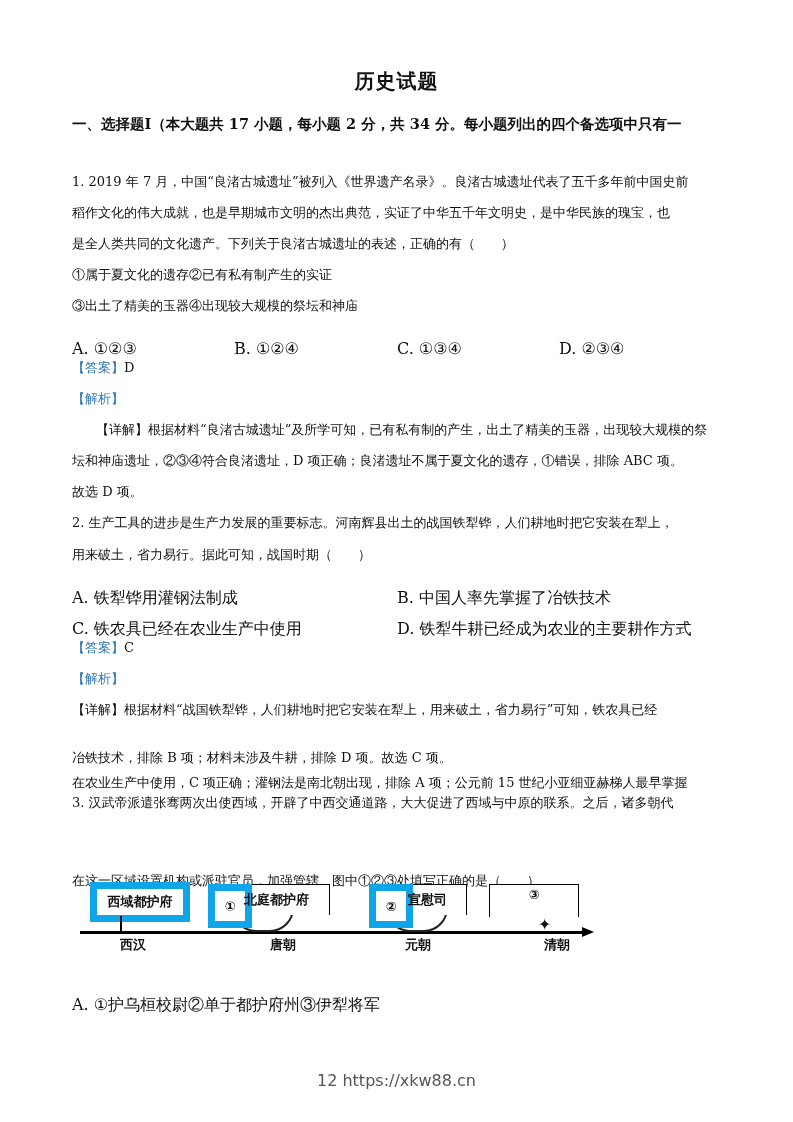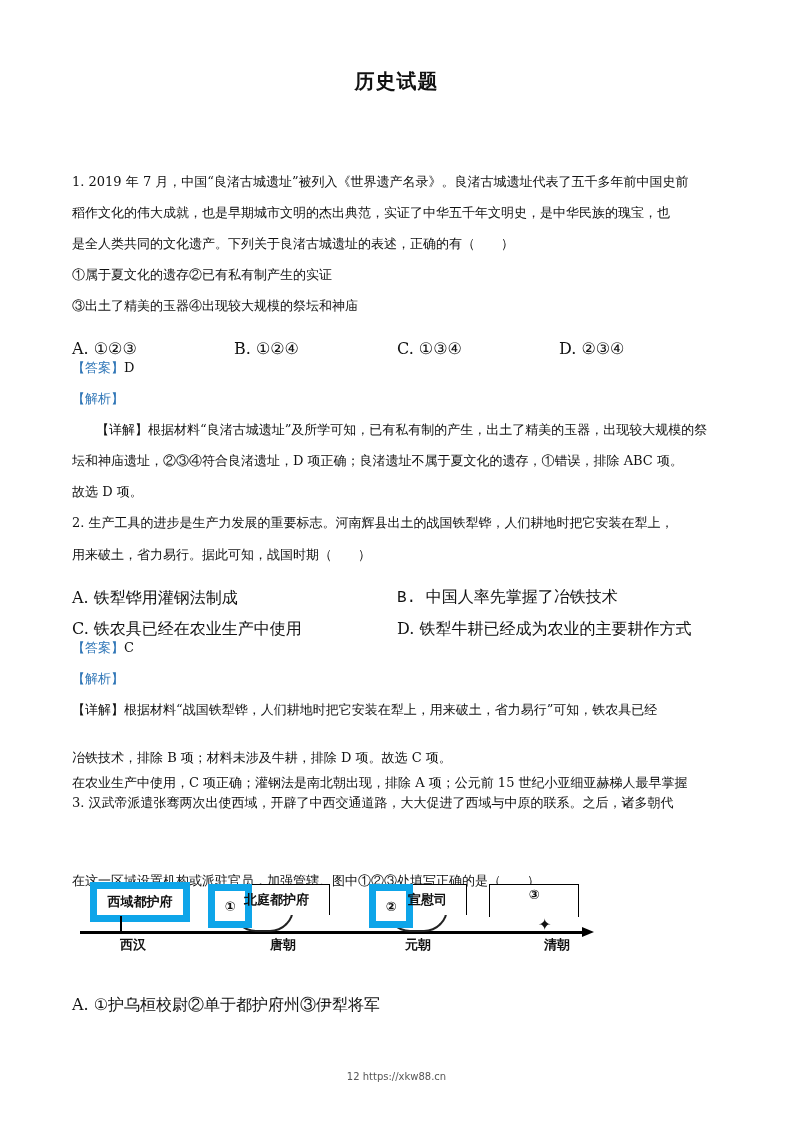--- a/index.html
+++ b/index.html
@@ -18,49 +18,50 @@
               border-top: 5.5px solid transparent; border-bottom: 5.5px solid transparent; border-left: 12px solid #000; }
   .box { position: absolute; border: 7px solid #0ea5e9; background: #fff; font-size: 13px; font-weight: bold;
          font-family: "DejaVu Sans", "Liberation Sans", sans-serif; display: flex; align-items: center; justify-content: center; }
   .openbox { position: absolute; border: 1px solid #000; border-bottom: none; background: #fff; font-size: 13px; font-weight: bold;
              font-family: "DejaVu Sans", "Liberation Sans", sans-serif; display: flex; align-items: center; justify-content: center; }
   .era { position: absolute; top: 58px; font-size: 13px; font-weight: bold; font-family: "DejaVu Sans", "Liberation Sans", sans-serif; margin-left: 12px; }
   .arc { position: absolute; border: 2px solid #222; border-top: none; border-radius: 0 0 40px 40px; }
   .tick { position: absolute; width: 2px; background: #000; }
   .star { position: absolute; font-size: 16px; line-height: 16px; }
   .footer { position: absolute; top: 1071px; left: 0; width: 793px; text-align: center;
-            font-family: "DejaVu Sans", "Liberation Sans", sans-serif; font-size: 10px; color: #555; }
+            font-family: "DejaVu Sans", "Liberation Sans", sans-serif; font-size: 16px; color: #555; }
 </style>
 </head>
 <body>
 
 <div class="page-title">历史试题</div>
 
 <div class="section-head">
+  <div>一、选择题Ⅰ（本大题共 17 小题，每小题 2 分，共 34 分。每小题列出的四个备选项中只有一</div>
 </div>
 
 <div class="line" style="top:172px;">1. 2019 年 7 月，中国“良渚古城遗址”被列入《世界遗产名录》。良渚古城遗址代表了五千多年前中国史前</div>
 <div class="line" style="top:203px;">稻作文化的伟大成就，也是早期城市文明的杰出典范，实证了中华五千年文明史，是中华民族的瑰宝，也</div>
 <div class="line" style="top:234px;">是全人类共同的文化遗产。下列关于良渚古城遗址的表述，正确的有（　　）</div>
 <div class="line" style="top:265px;">①属于夏文化的遗存②已有私有制产生的实证</div>
 <div class="line" style="top:296px;">③出土了精美的玉器④出现较大规模的祭坛和神庙</div>
 <div class="opt" style="top:327px; left:72px;">A. ①②③</div>
 <div class="opt" style="top:327px; left:234px;">B. ①②④</div>
 <div class="opt" style="top:327px; left:397px;">C. ①③④</div>
 <div class="opt" style="top:327px; left:559px;">D. ②③④</div>
 <div class="line" style="top:358px;"><span class="label-blue">【答案】</span><span>D</span></div>
 <div class="line label-blue" style="top:389px;">【解析】</div>
 <div class="line" style="top:420px;margin-left:24px;"><span>【详解】</span><span>根据材料“良渚古城遗址”及所学可知，已有私有制的产生，出土了精美的玉器，出现较大规模的祭</span></div>
 <div class="line" style="top:451px;">坛和神庙遗址，②③④符合良渚遗址，D 项正确；良渚遗址不属于夏文化的遗存，①错误，排除 ABC 项。</div>
 <div class="line" style="top:482px;">故选 D 项。</div>
 
 <div class="line" style="top:513px;">2. 生产工具的进步是生产力发展的重要标志。河南辉县出土的战国铁犁铧，人们耕地时把它安装在犁上，</div>
 <div class="line" style="top:545px;">用来破土，省力易行。据此可知，战国时期（　　）</div>
 <div class="opt" style="top:576px; left:72px;">A. 铁犁铧用灌钢法制成</div>
-<div class="opt" style="top:576px; left:397px;font-family:Liberation Mono, monospace;">B. 中国人率先掌握了冶铁技术</div>
+<div class="opt" style="top:576px; left:397px;">B. 中国人率先掌握了冶铁技术</div>
 <div class="opt" style="top:607px; left:72px;">C. 铁农具已经在农业生产中使用</div>
 <div class="opt" style="top:607px; left:397px;">D. 铁犁牛耕已经成为农业的主要耕作方式</div>
 <div class="line" style="top:638px;"><span class="label-blue">【答案】</span><span>C</span></div>
 <div class="line label-blue" style="top:669px;">【解析】</div>
 <div class="line" style="top:700px;"><span>【详解】</span><span>根据材料“战国铁犁铧，人们耕地时把它安装在犁上，用来破土，省力易行”可知，铁农具已经</span></div>
 <div class="line" style="top:731px;margin-top:42px;">在农业生产中使用，C 项正确；灌钢法是南北朝出现，排除 A 项；公元前 15 世纪小亚细亚赫梯人最早掌握</div>
 <div class="line" style="top:748px;">冶铁技术，排除 B 项；材料未涉及牛耕，排除 D 项。故选 C 项。</div>
 
 <div class="line" style="top:793px;">3. 汉武帝派遣张骞两次出使西域，开辟了中西交通道路，大大促进了西域与中原的联系。之后，诸多朝代</div>
 <div class="line" style="top:840px;margin-top:31px;">在这一区域设置机构或派驻官员，加强管辖。图中①②③处填写正确的是（　　）</div>

